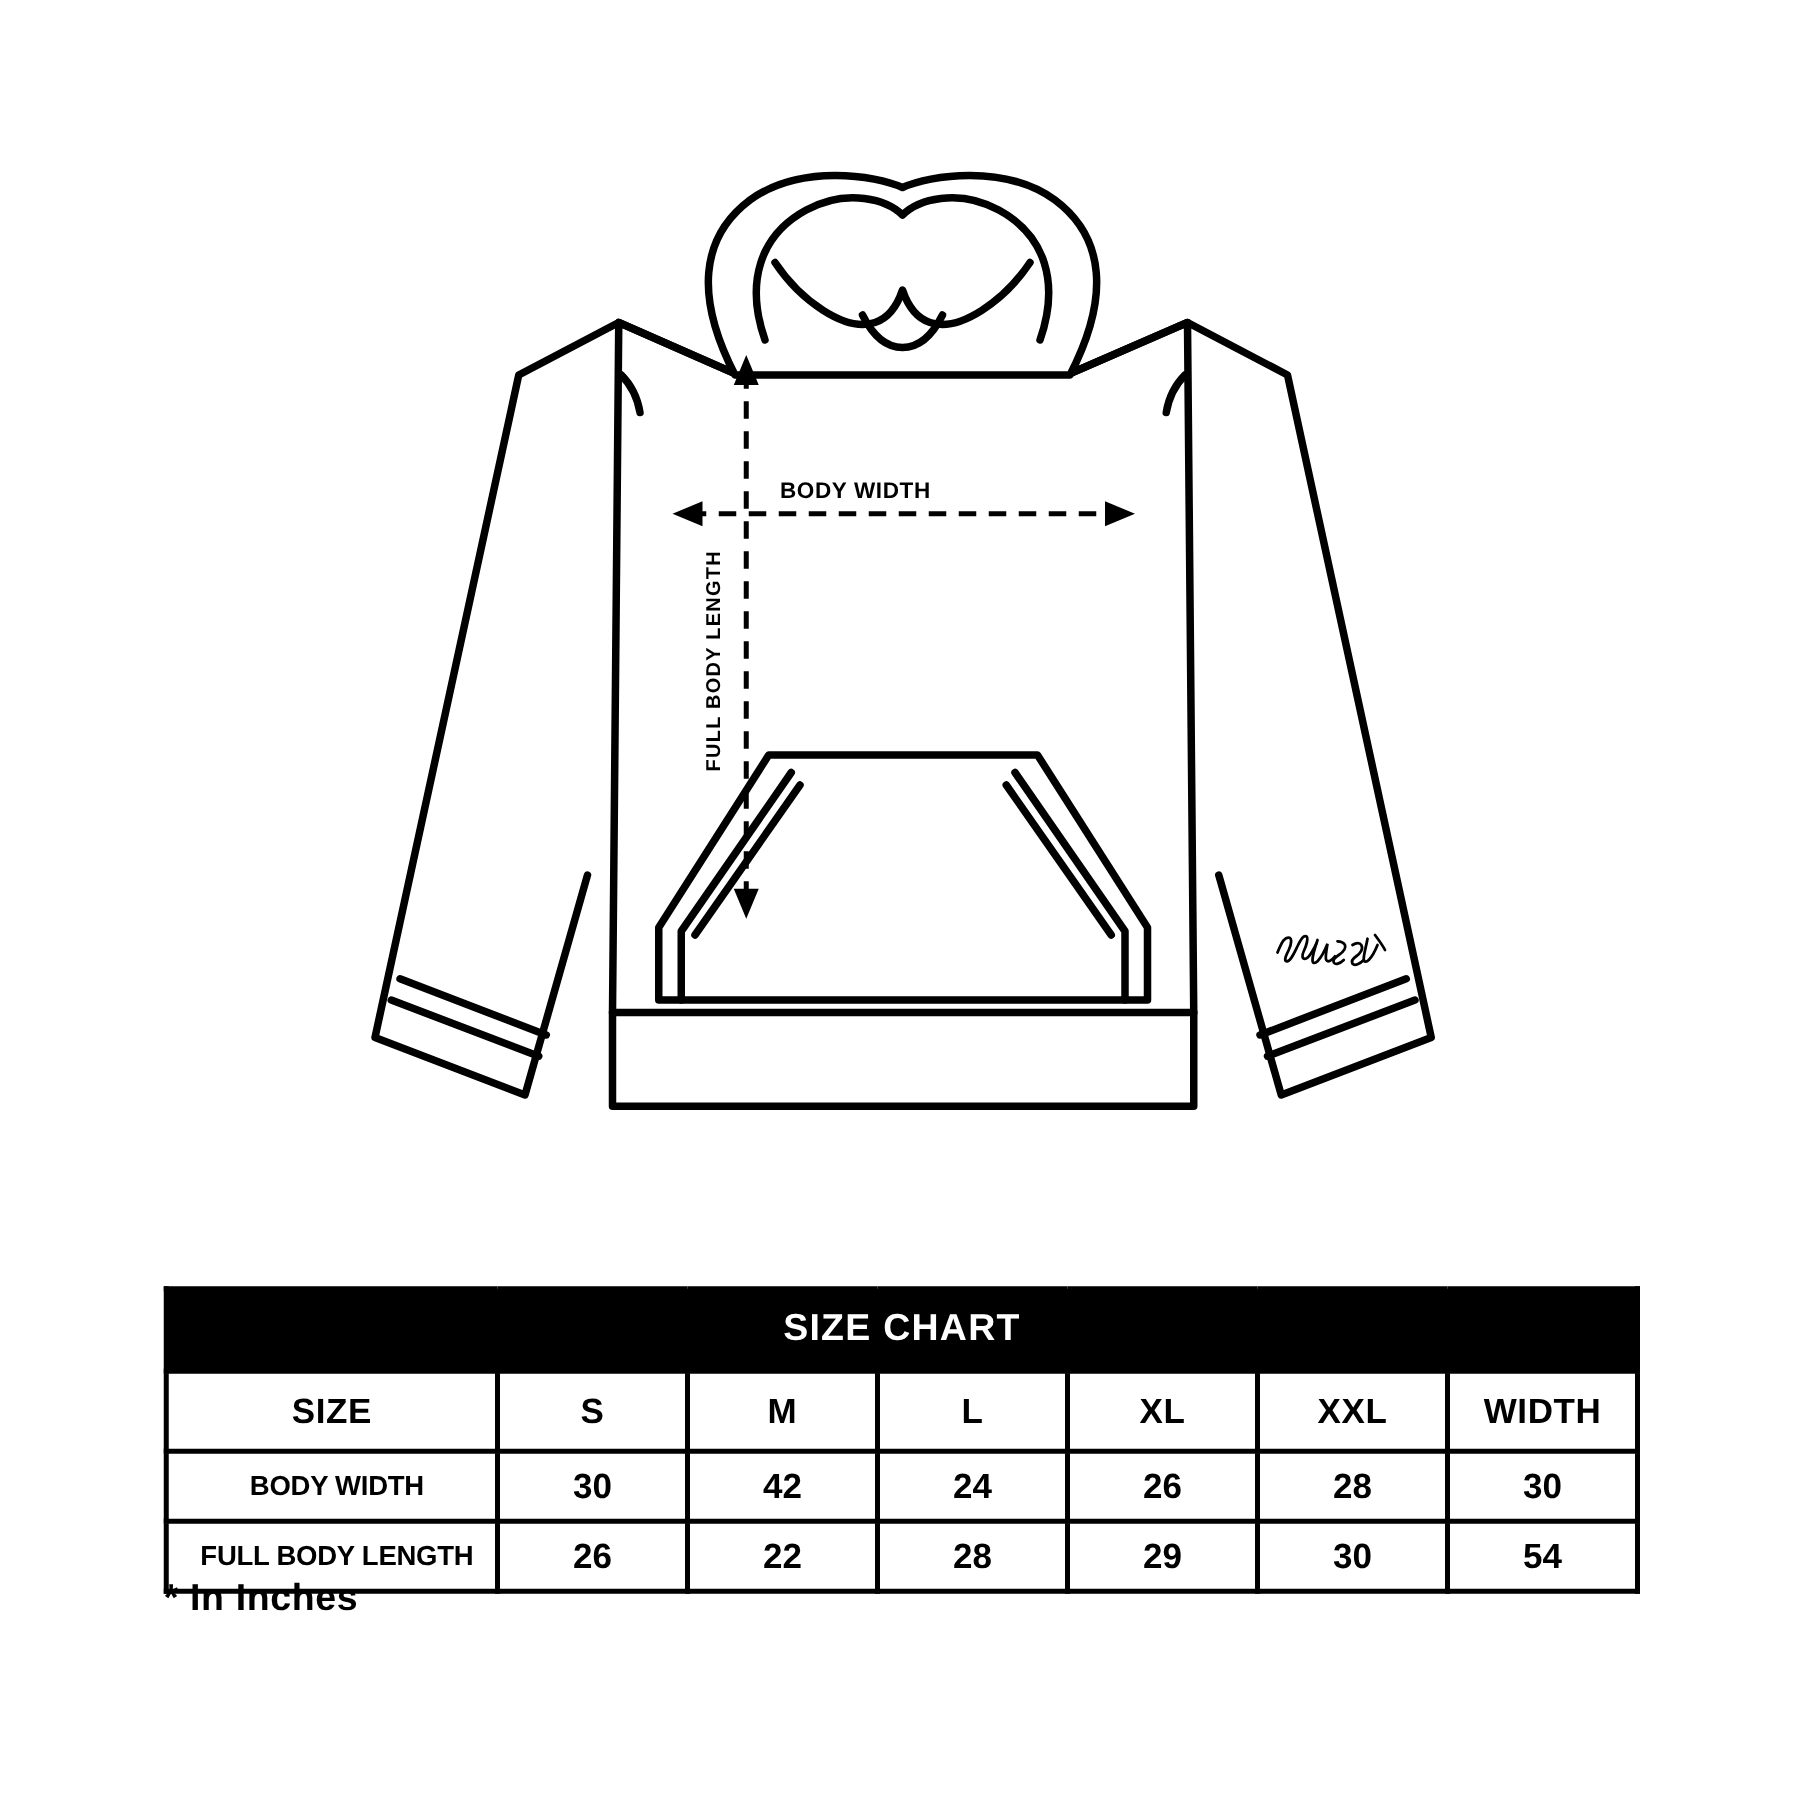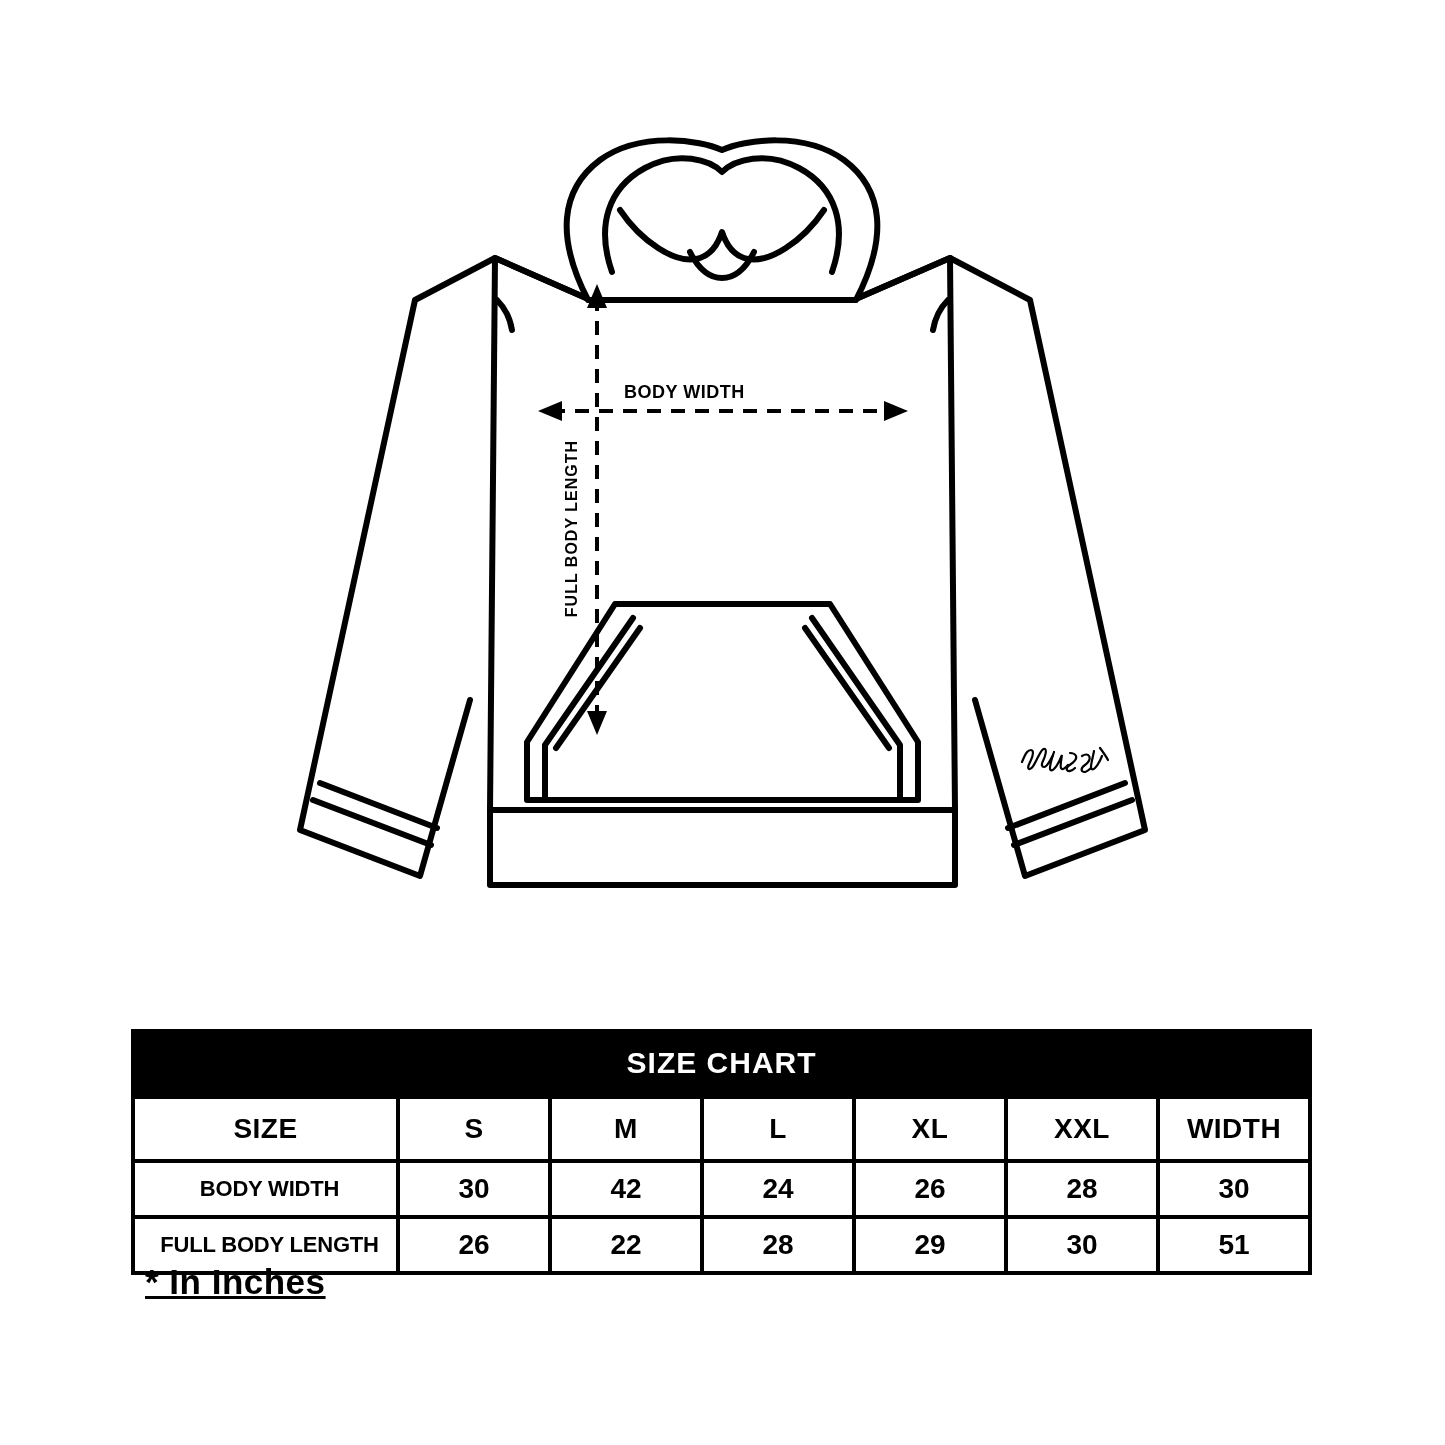--- a/index.html
+++ b/index.html
@@ -97,26 +97,25 @@
   .val-cell {
     font-size: 28px;
     font-weight: bold;
     padding: 10px 0;
   }
   col.c-label { width: 265px; }
   col.c-size  { width: 152px; }
 
   .footnote {
     position: absolute;
-    left: 145px;
+    left: 131px;
     top: 1262px;
-    font-size: 35px;
+    font-size: 30px;
     font-weight: bold;
     letter-spacing: 0.5px;
-    text-decoration: underline;
   }
 </style>
 </head>
 <body>
 
 <div class="page">
 
   <div class="illustration">
     <svg width="1445" height="970" viewBox="0 0 1445 970" xmlns="http://www.w3.org/2000/svg">
       <g fill="none" stroke="#000000" stroke-width="6" stroke-linejoin="round" stroke-linecap="round">
@@ -214,21 +213,21 @@
           <td class="val-cell">28</td>
           <td class="val-cell">30</td>
         </tr>
         <tr>
           <td class="row-label">FULL BODY LENGTH</td>
           <td class="val-cell">26</td>
           <td class="val-cell">22</td>
           <td class="val-cell">28</td>
           <td class="val-cell">29</td>
           <td class="val-cell">30</td>
-          <td class="val-cell">51</td>
+          <td class="val-cell">54</td>
         </tr>
       </tbody>
     </table>
   </div>
 
   <div class="footnote">* In Inches</div>
 
 </div>
 
 </body></html>

